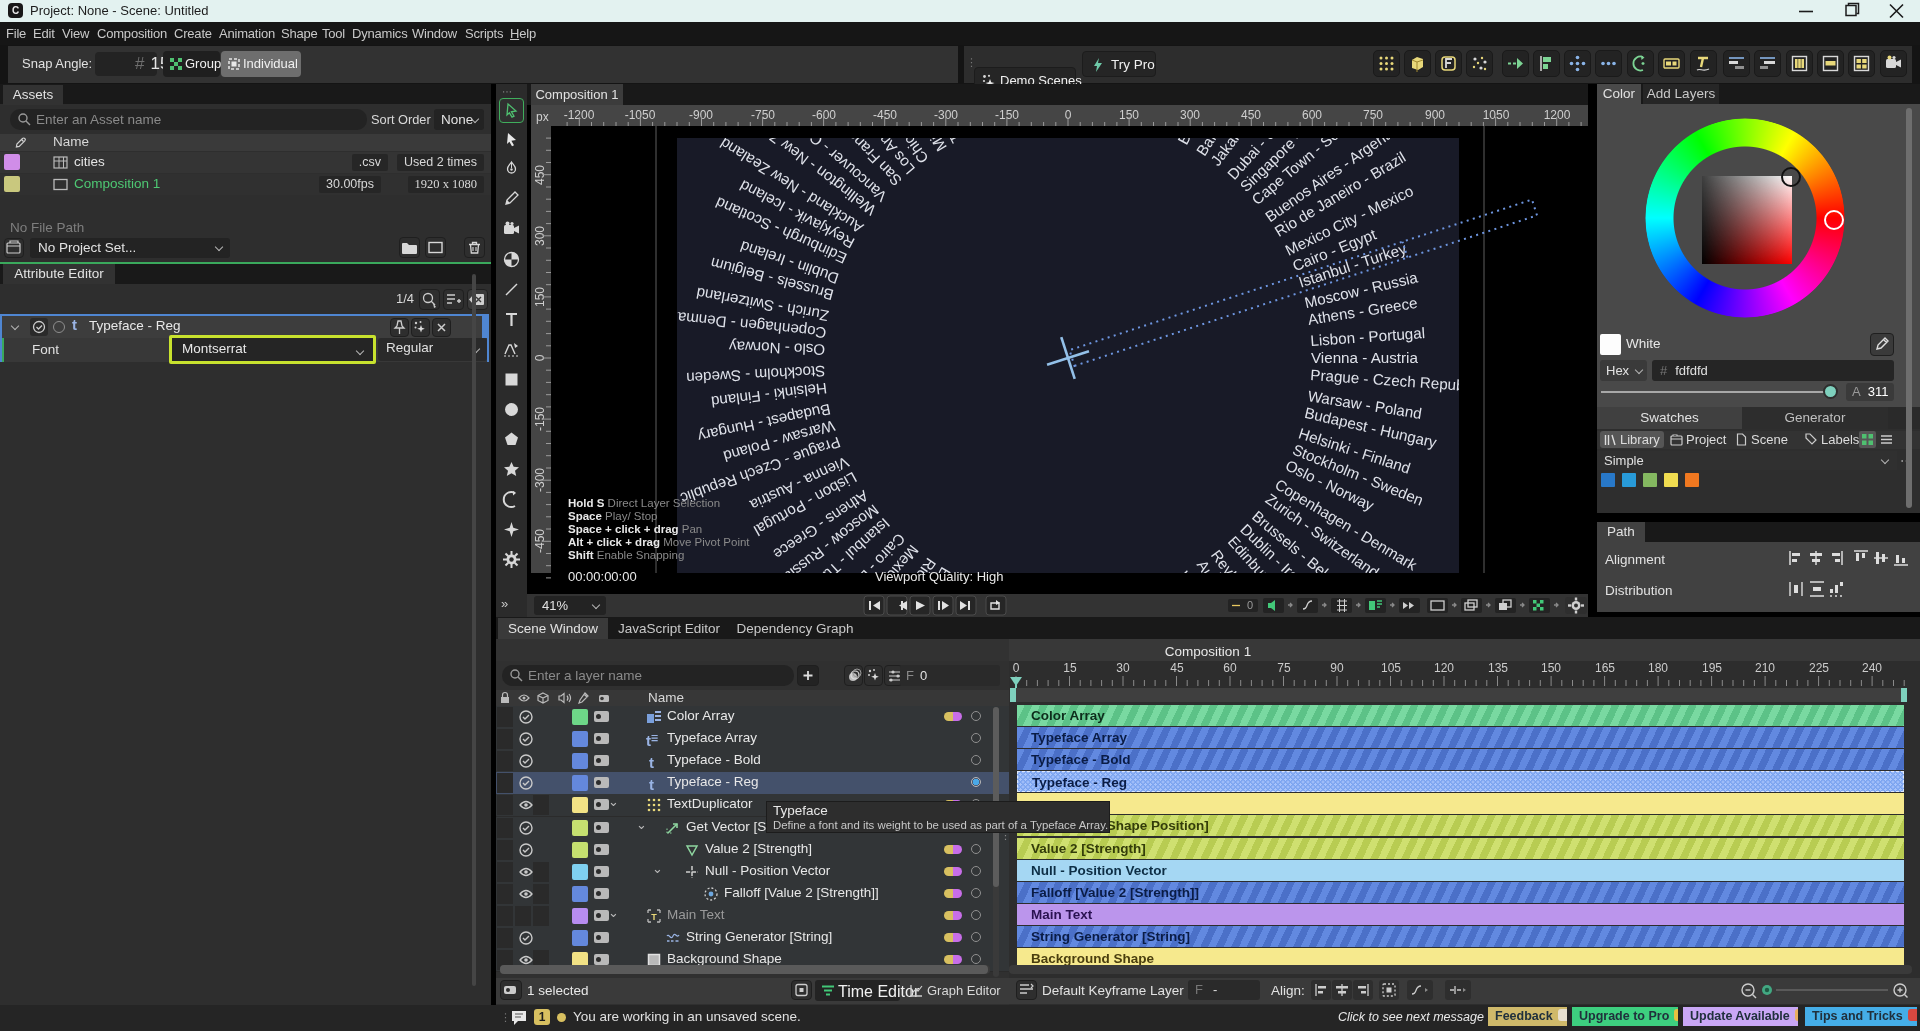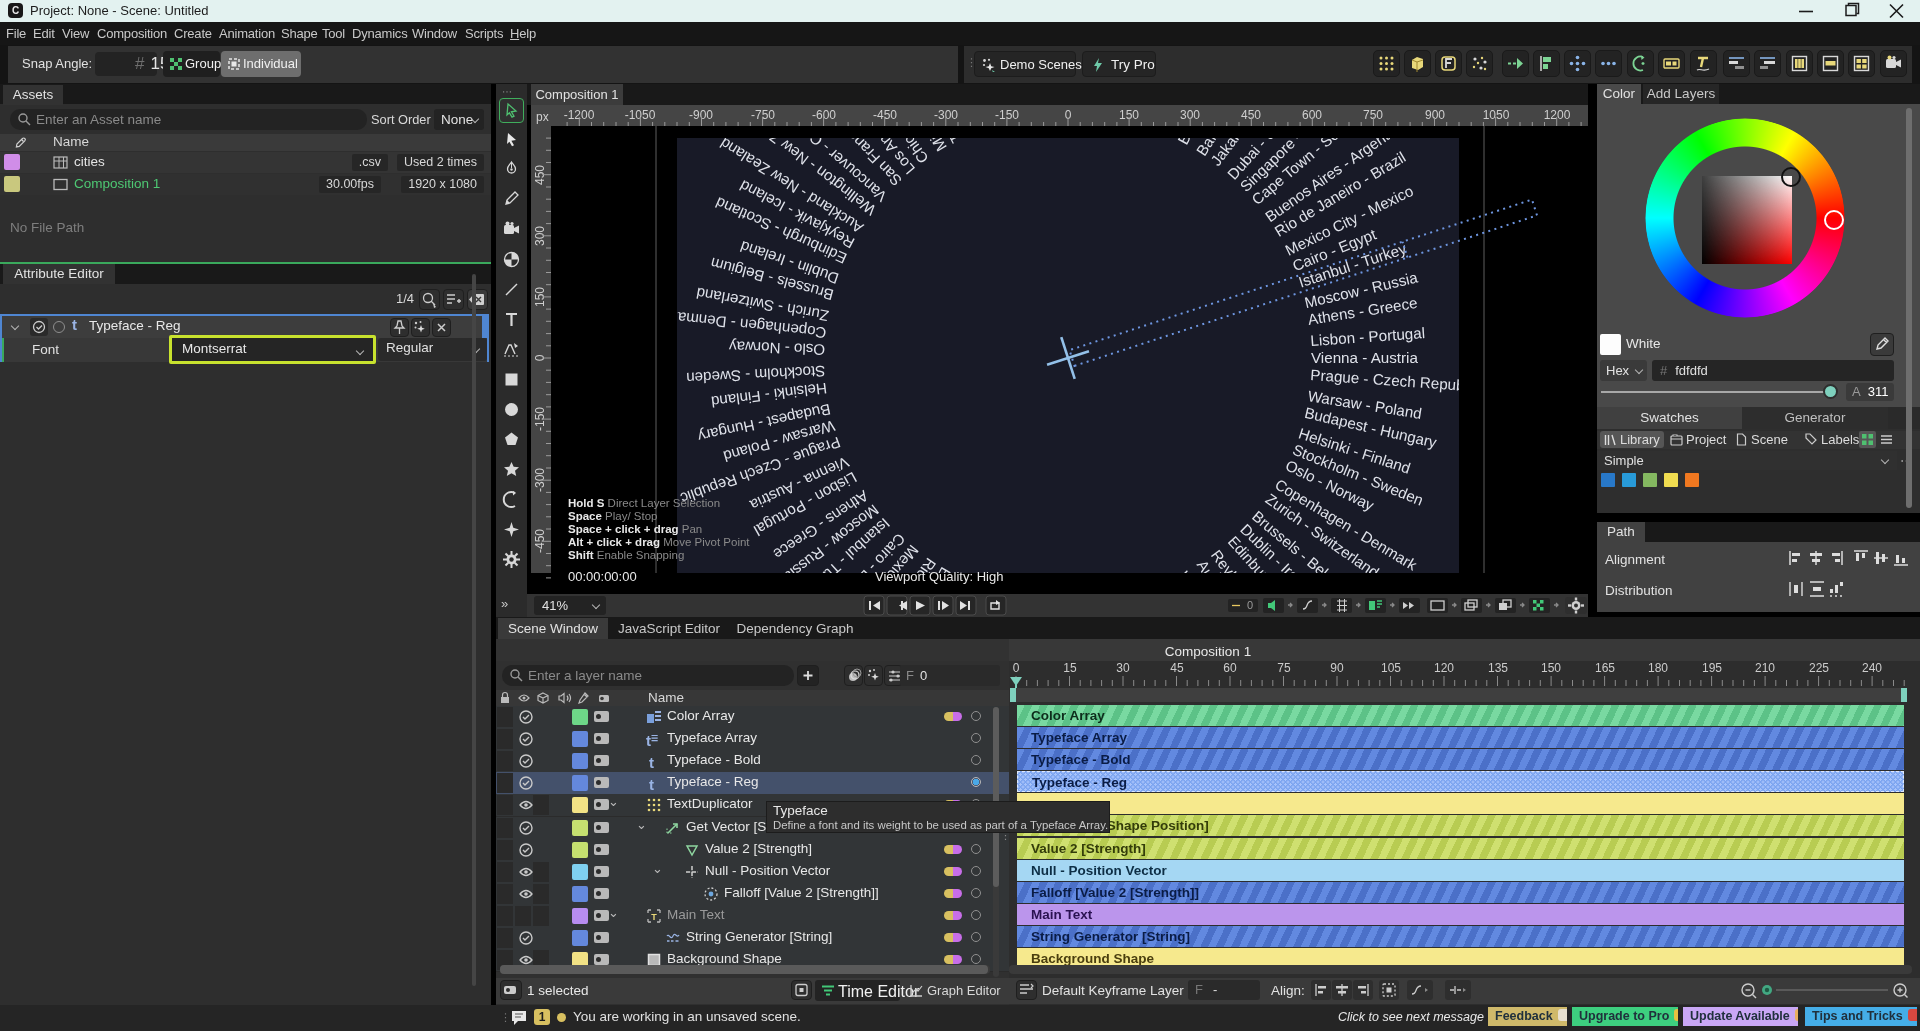--- a/index.html
+++ b/index.html
@@ -115,21 +115,21 @@
         </g>
       </svg>
     <span style="padding-left:22px">Group</span></div>
   <div class="segbtn" style="left:221px;width:80px;background:#6e6e6e;font-size:13px;">
     <svg style="position:absolute;left:6px;top:6px" width="14" height="14" viewBox="0 0 14 14">
         <rect x="2" y="2" width="10" height="10" fill="none" stroke="#e8e8e8" stroke-width="1.5" stroke-dasharray="3 2"></rect>
         <rect x="4.5" y="4.5" width="5" height="5" fill="#e8e8e8"></rect>
       </svg>
     <span style="padding-left:22px">Individual</span></div>
   <div style="position:absolute;left:966px;top:11px;color:#777;font-size:11px;">⋮</div>
-  <div class="segbtn" style="left:974px;width:102px;background:#252525;border:1px solid #1c1c1c;font-size:13px;">
+  <div class="segbtn" style="left:974px;width:102px;background:#252525;border:1px solid #1c1c1c;font-size:13px;margin-top:16px;">
     <svg style="position:absolute;left:7px;top:6px" width="14" height="14" viewBox="0 0 14 14">
         <g fill="#d8d8d8">
           <circle cx="2.5" cy="2.5" r="1.4"></circle>
           <circle cx="7" cy="1.8" r="1.1"></circle>
           <circle cx="2" cy="7" r="1.1"></circle>
         </g>
         <path d="M8 5l1.2 3.2L12.5 9l-3.3 1.2L8 13l-1.2-2.8L3.5 9l3.3-.8z" fill="#e8e8e8"></path>
         <path d="M10 12l3 2-2 .5z" fill="#6ec9a8"></path>
       </svg>
     <span style="padding-left:25px">Demo Scenes</span></div>
@@ -304,23 +304,40 @@
     <span class="badge" style="right:103px;">.csv</span>
     <span class="badge" style="right:7px;">Used 2 times</span>
     </div>
   <div class="lrow" style="top:90px;height:21px;background:#303030;">
     <span style="position:absolute;left:4px;top:2px;width:16px;height:16px;background:#c9c87e;border-radius:2px;"></span>
     <svg style="position:absolute;left:53px;top:3px" width="15" height="15" viewBox="0 0 15 15">
         <rect x="1" y="2.5" width="13" height="10" fill="none" stroke="#bbb" stroke-width="1.3"></rect>
       </svg>
     <span style="position:absolute;left:74px;top:2px;color:#4ec873;">Composition 1</span>
     <span class="badge" style="right:110px;">30.00fps</span>
-    <span class="badge" style="right:7px;">1920 x 1080</span>
+    <span class="badge" style="right:7px;font-family:Liberation Serif, serif;">1920 x 1080</span>
     </div>
   <div style="position:absolute;left:10px;top:136px;color:#7e7e7e;font-size:13.5px;">No File Path</div>
+  <div style="position:absolute;left:0;top:153px;width:491px;height:24px;">
+    <span class="ibtn" style="left:4px;top:1px;width:20px;height:20px;"><svg width="18" height="18" viewBox="0 0 18 18">
+          <rect x="2" y="4" width="13" height="10" rx="1" fill="none" stroke="#ccc" stroke-width="1.2"></rect>
+          <path d="M2 7h13M5 4V2h8v2" stroke="#ccc" stroke-width="1.2" fill="none"></path>
+        </svg></span>
+    <span style="position:absolute;left:30px;top:1px;width:200px;height:20px;background:#232323;border-radius:3px;color:#e2e2e2;font-size:13.5px;line-height:20px;padding-left:8px;">No Project Set...<i class="chv" style="position:absolute;right:8px;top:6px;"></i></span>
+    <span class="ibtn" style="right:71px;width:21px;height:21px;"><svg width="19" height="19" viewBox="0 0 19 19">
+          <path d="M2 6a1 1 0 011-1h4l2 2h7a1 1 0 011 1v7a1 1 0 01-1 1H3a1 1 0 01-1-1z" fill="#d8d8d8"></path>
+        </svg></span>
+    <span class="ibtn" style="right:45px;width:21px;height:21px;"><svg width="19" height="19" viewBox="0 0 19 19">
+          <rect x="3" y="4.5" width="13" height="10" fill="none" stroke="#d8d8d8" stroke-width="1.4"></rect>
+        </svg></span>
+    <span class="ibtn" style="right:6px;width:21px;height:21px;"><svg width="19" height="19" viewBox="0 0 19 19">
+          <path d="M5.5 6.5h8l-.8 8.5H6.3zM4 6.5h11M7.5 6.5V4.5h4v2" stroke="#d8d8d8" stroke-width="1.3" fill="none"></path>
+          <path d="M8 9v4M11 9v4" stroke="#d8d8d8" stroke-width="1.1"></path>
+        </svg></span>
+  </div>
   <div style="position:absolute;left:0;top:178px;width:491px;height:2px;background:#3aa95c;"></div>
   <div style="position:absolute;left:0;top:180px;width:491px;height:20px;background:#191919"></div>
   <div class="tab" style="left:3px;top:180px;width:112px;height:20px;line-height:20px;background:#323232;">Attribute Editor</div>
   <div style="position:absolute;left:396px;top:207px;color:#d9d9d9;font-size:13px;">1/4</div>
   <span class="ibtn" style="left:419px;top:205px;width:21px;height:21px;"><svg width="19" height="19" viewBox="0 0 19 19">
         <circle cx="8" cy="8" r="4.5" fill="none" stroke="#ccc" stroke-width="1.3"></circle>
         <line x1="11" y1="11" x2="15" y2="15" stroke="#ccc" stroke-width="1.3"></line>
         <path d="M13 13l3 4-2 1z" fill="#ccc"></path>
       </svg></span>
   <span class="ibtn" style="left:443px;top:205px;width:21px;height:21px;"><svg width="19" height="19" viewBox="0 0 19 19">

